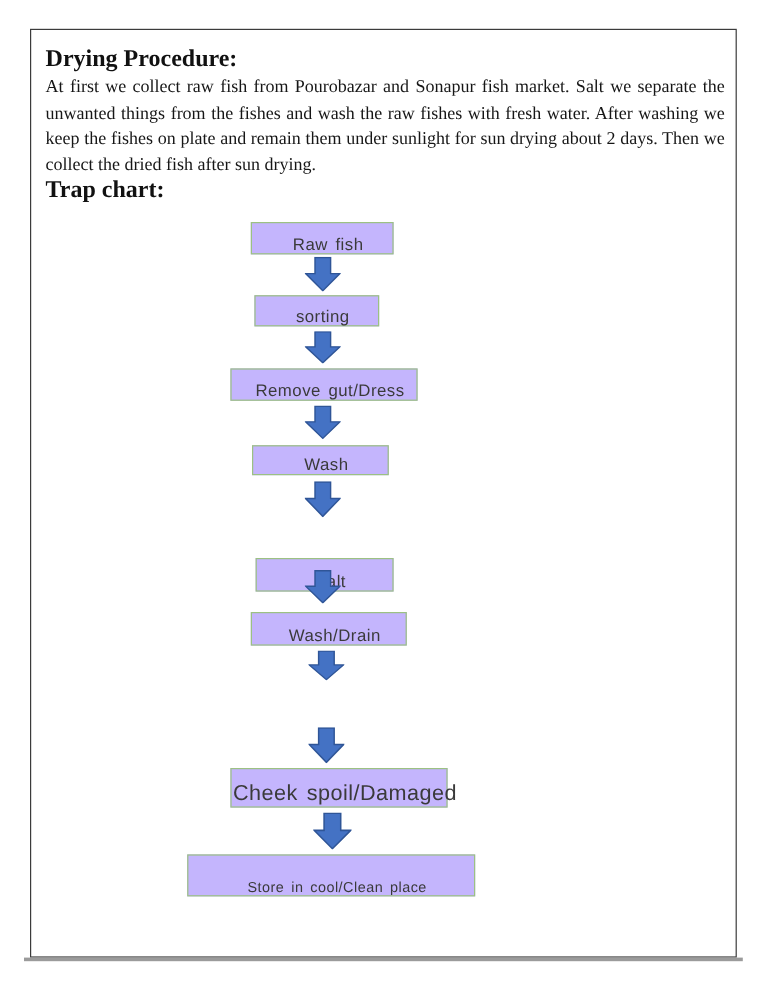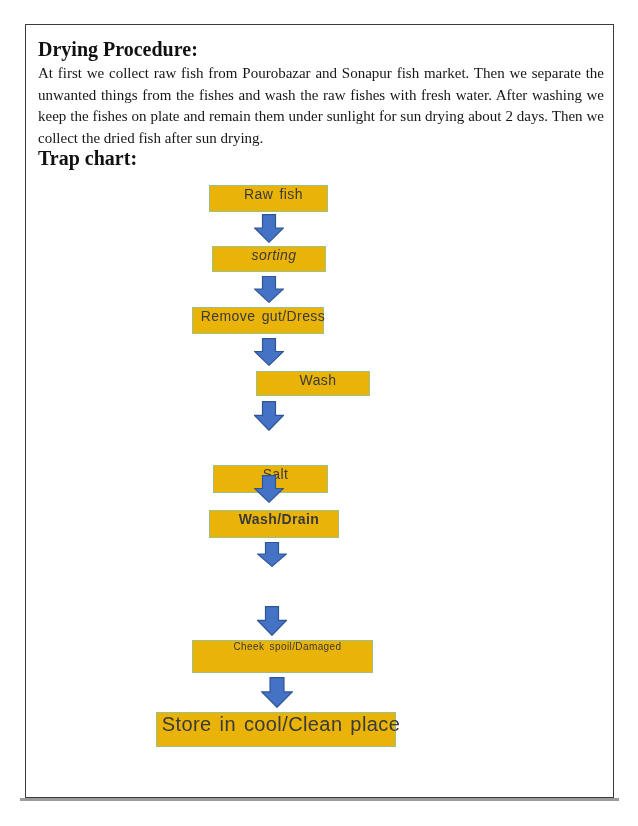--- a/index.html
+++ b/index.html
@@ -51,42 +51,42 @@
     width: 566px;
     font-family: "Liberation Serif", serif;
     font-size: 15px;
     line-height: 21.5px;
     text-align: justify;
     color: #161616;
   }
   .flow-step {
     position: absolute;
     box-sizing: border-box;
-    background: #eab308;
+    background: #c4b5fd;
     border: 1.5px solid #9cc183;
     display: flex;
-    align-items: flex-start;
+    align-items: flex-end;
     justify-content: center;
     font-family: "Liberation Sans", sans-serif;
     font-size: 14px;
     letter-spacing: 0.4px;
     word-spacing: 2px;
     color: #3a3a3a;
     white-space: nowrap;
     padding-left: 10px;
   }
   .s1 { left: 209px; top: 185px; width: 119px; height: 27px; }
-  .s2 { left: 212px; top: 246px; width: 114px; height: 26px; font-style: italic; }
-  .s3 { left: 192px; top: 307px; width: 132px; height: 27px; }
-  .s4 { left: 210px; top: 371px; width: 114px; height: 25px; margin-left: 46px; }
+  .s2 { left: 212px; top: 246px; width: 104px; height: 26px; }
+  .s3 { left: 192px; top: 307px; width: 156px; height: 27px; }
+  .s4 { left: 210px; top: 371px; width: 114px; height: 25px; }
   .s5 { left: 213px; top: 465px; width: 115px; height: 28px; }
-  .s6 { left: 209px; top: 510px; width: 130px; height: 28px; font-weight: bold; }
+  .s6 { left: 209px; top: 510px; width: 130px; height: 28px; }
   .s7 { left: 215px; top: 571px; width: 123px; height: 30px; }
-  .s8 { left: 192px; top: 640px; width: 181px; height: 33px; font-size: 10px; }
-  .s9 { left: 156px; top: 712px; width: 240px; height: 35px; font-size: 20px; }
+  .s8 { left: 192px; top: 640px; width: 181px; height: 33px; font-size: 18px; }
+  .s9 { left: 156px; top: 712px; width: 240px; height: 35px; font-size: 12px; }
   .flow-arrow {
     position: absolute;
     display: block;
   }
   .flow-arrow path { stroke: #2f5597; stroke-width: 1.2; }
   .a1 { left: 254px; top: 214px; width: 30px; height: 29px; }
   .a2 { left: 254px; top: 276px; width: 30px; height: 27px; }
   .a3 { left: 254px; top: 338px; width: 30px; height: 28px; }
   .a4 { left: 254px; top: 401px; width: 30px; height: 30px; }
   .a5 { left: 254px; top: 475px; width: 30px; height: 28px; }
@@ -98,21 +98,21 @@
 <body>
 
 <div class="canvas">
 
   <div class="page-border"></div>
   <div class="bottom-edge"></div>
 
   <div id="heading1" class="h-serif">Drying Procedure:</div>
 
   <div class="paragraph">
-    <span>At first we collect raw fish from Pourobazar and Sonapur fish market. Then we separate the</span>
+    <span>At first we collect raw fish from Pourobazar and Sonapur fish market. Salt we separate the</span>
     <span>unwanted things from the fishes and wash the raw fishes with fresh water. After washing we keep</span>
     <span>the fishes on plate and remain them under sunlight for sun drying about 2 days. Then we collect</span>
     <span>the dried fish after sun drying.</span>
   </div>
 
   <div id="heading2" class="h-serif">Trap chart:</div>
 
   <div class="flow-step s1">
     <span>Raw fish</span>
   </div>

